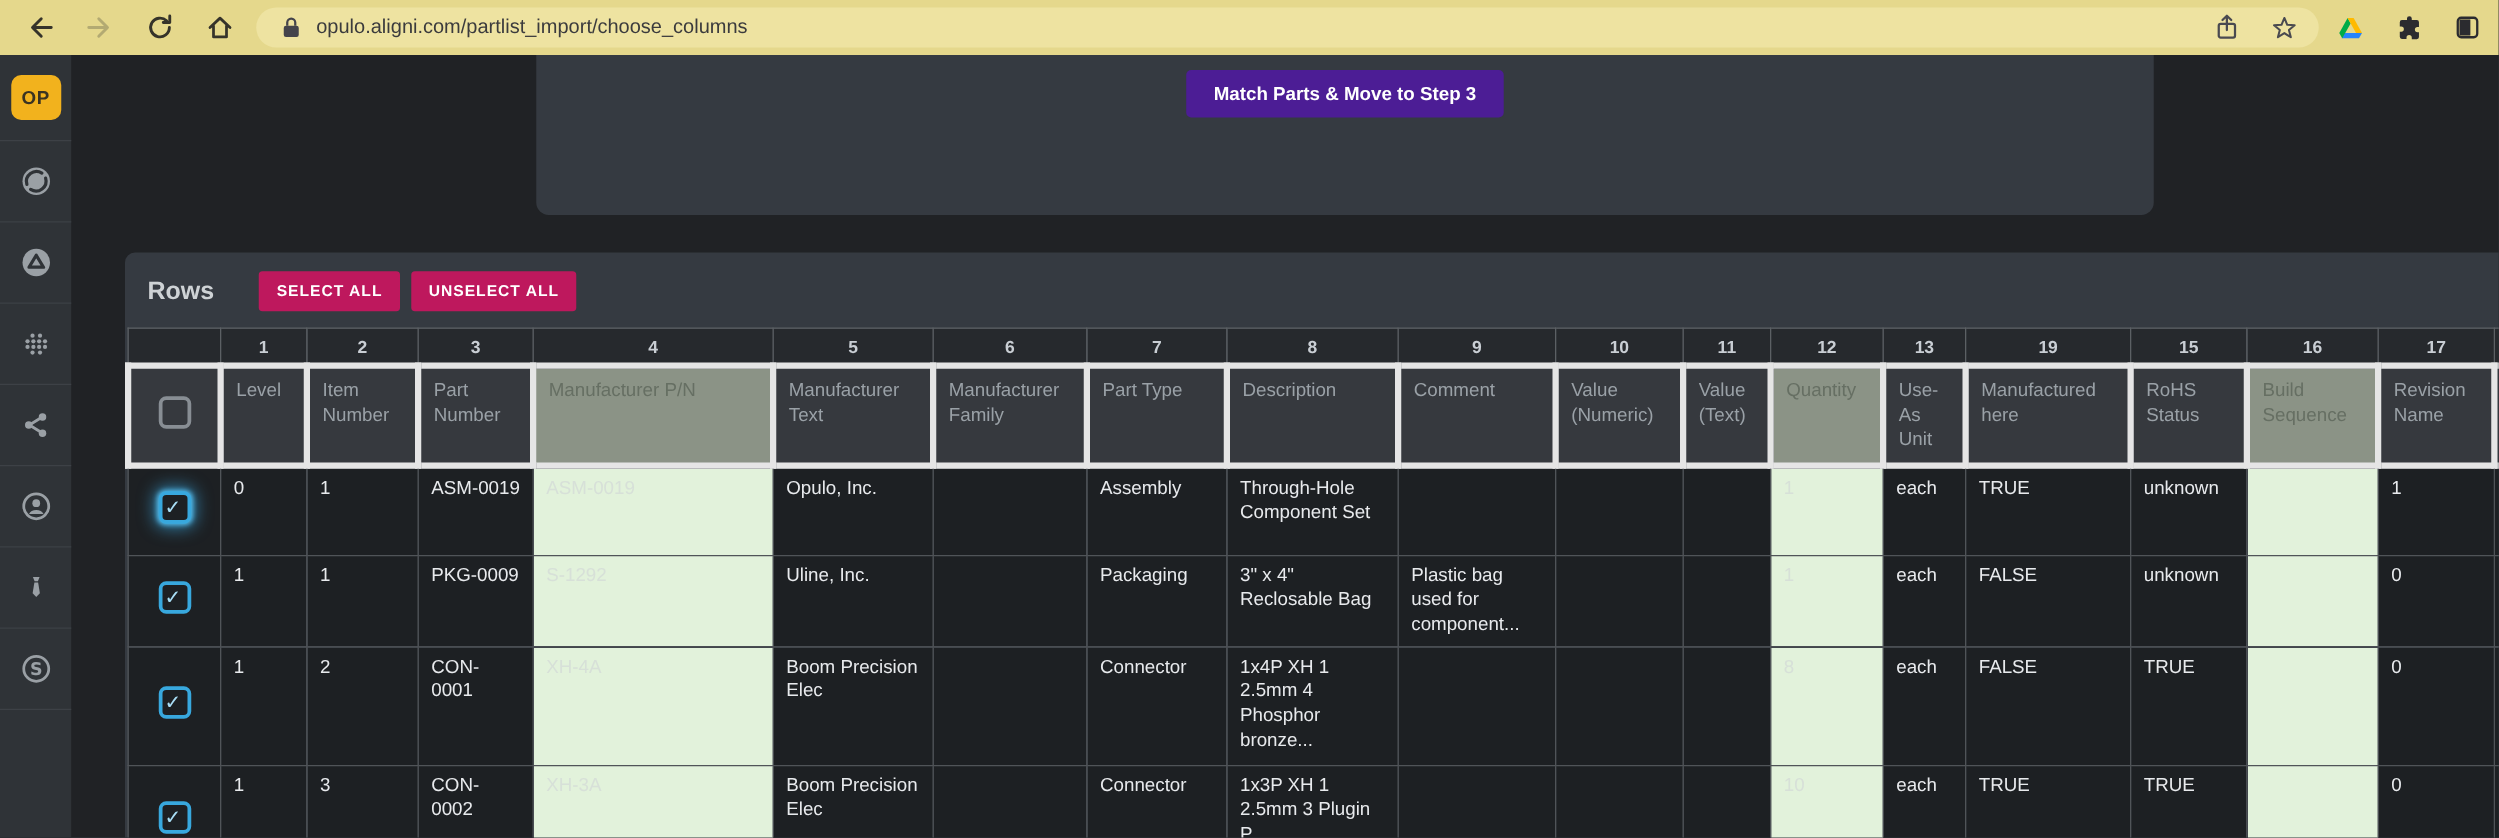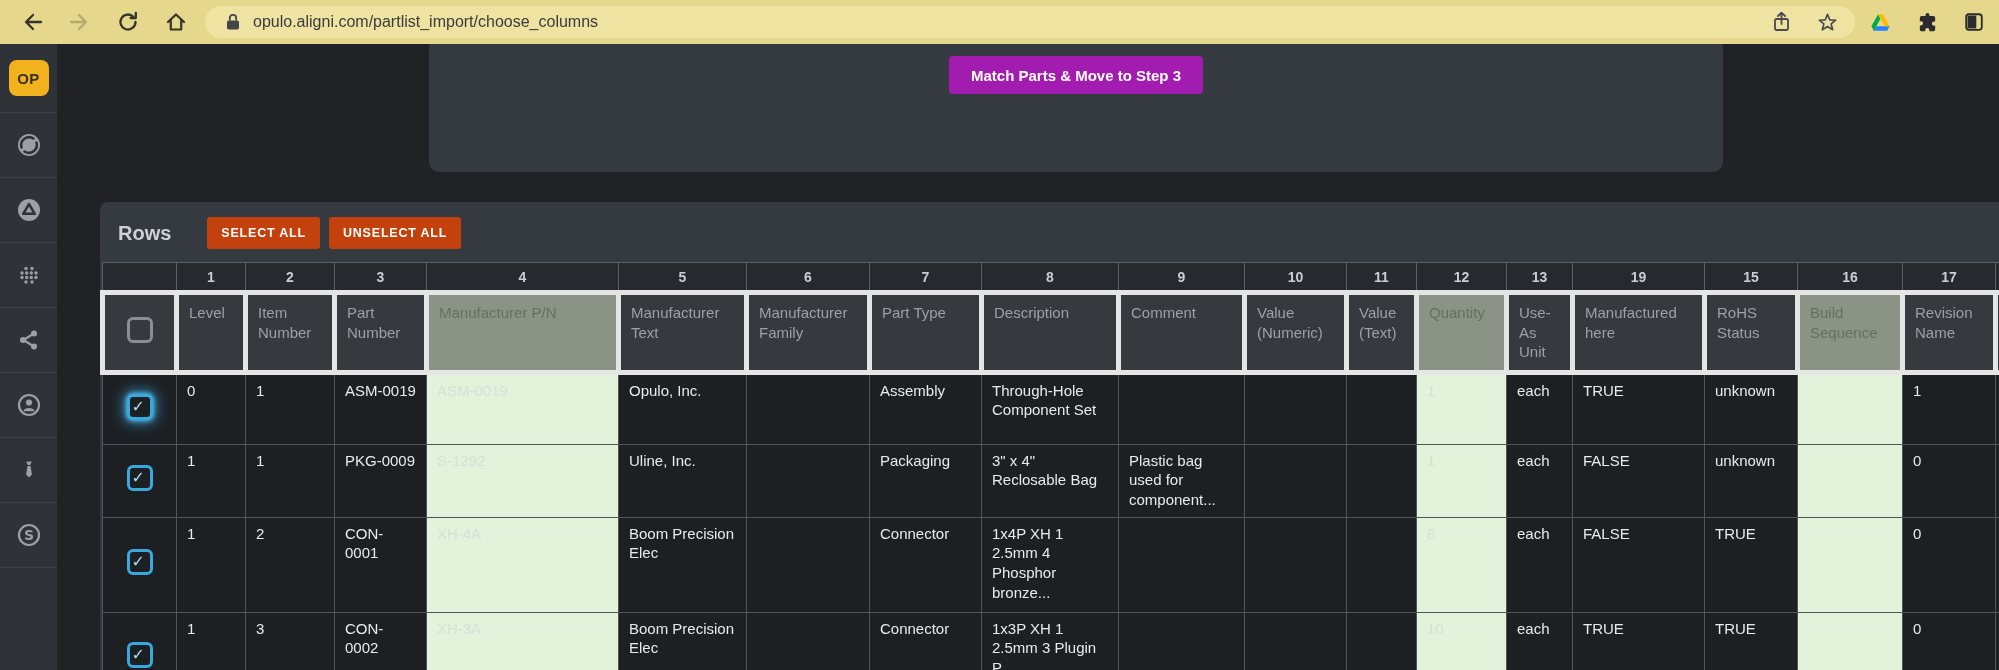--- a/index.html
+++ b/index.html
@@ -22,28 +22,28 @@
   .sidebar{position:absolute;left:0;top:44px;width:57px;height:626px;background:#2f3337;z-index:4;}
   .sb-cell{height:64px;border-bottom:1px solid #3d4146;display:flex;align-items:center;justify-content:center;cursor:pointer;}
   .sb-cell.first{height:68px;}
   .op-badge{width:40px;height:36px;background:#f2b21d;border-radius:8px;display:flex;align-items:center;justify-content:center;
             font-weight:bold;font-size:15px;color:#3a3322;letter-spacing:.5px;}
 
   
   .top-panel{position:absolute;left:429px;top:44px;width:1294px;height:128px;background:#353a41;
              border-radius:0 0 10px 10px;z-index:1;}
   .match-btn{position:absolute;left:50%;transform:translateX(-50%);top:12px;height:38px;padding:0 22px;
-             background:#a21caf;border:none;border-radius:4px;color:#fff;font-weight:bold;font-size:15px;cursor:pointer;
+             background:#4c1d95;border:none;border-radius:4px;color:#fff;font-weight:bold;font-size:15px;cursor:pointer;
              font-family:inherit;}
 
   .rows-panel{position:absolute;left:100px;top:202px;width:1940px;height:500px;background:#353a41;
               border-top-left-radius:8px;z-index:1;}
   .rows-head{display:flex;align-items:center;padding:15px 0 13px 18px;}
   .rows-title{font-size:20px;font-weight:bold;color:#ced2d5;margin-right:36px;}
-  .sel-btn{background:#c2410c;border:none;border-radius:3px;color:#fff;font-weight:bold;font-size:12.5px;
+  .sel-btn{background:#be185d;border:none;border-radius:3px;color:#fff;font-weight:bold;font-size:12.5px;
            letter-spacing:.8px;padding:9px 14px;margin-right:9px;cursor:pointer;font-family:inherit;}
 
   
   table.grid{border-collapse:collapse;table-layout:fixed;width:1933px;}
   table.grid th,table.grid td{box-sizing:border-box;overflow:hidden;}
   tr.num-row th{height:30px;background:#26292d;border:1px solid #5c6064;color:#c9ced4;
                 font-size:14px;font-weight:600;text-align:center;padding:0;}
   tr.name-row th{height:76px;background:#36393e;border:5px solid #e5e5e5;color:#9aa1a7;
                  font-weight:normal;font-size:15px;text-align:left;vertical-align:top;
                  padding:8px 10px;line-height:1.3;}

